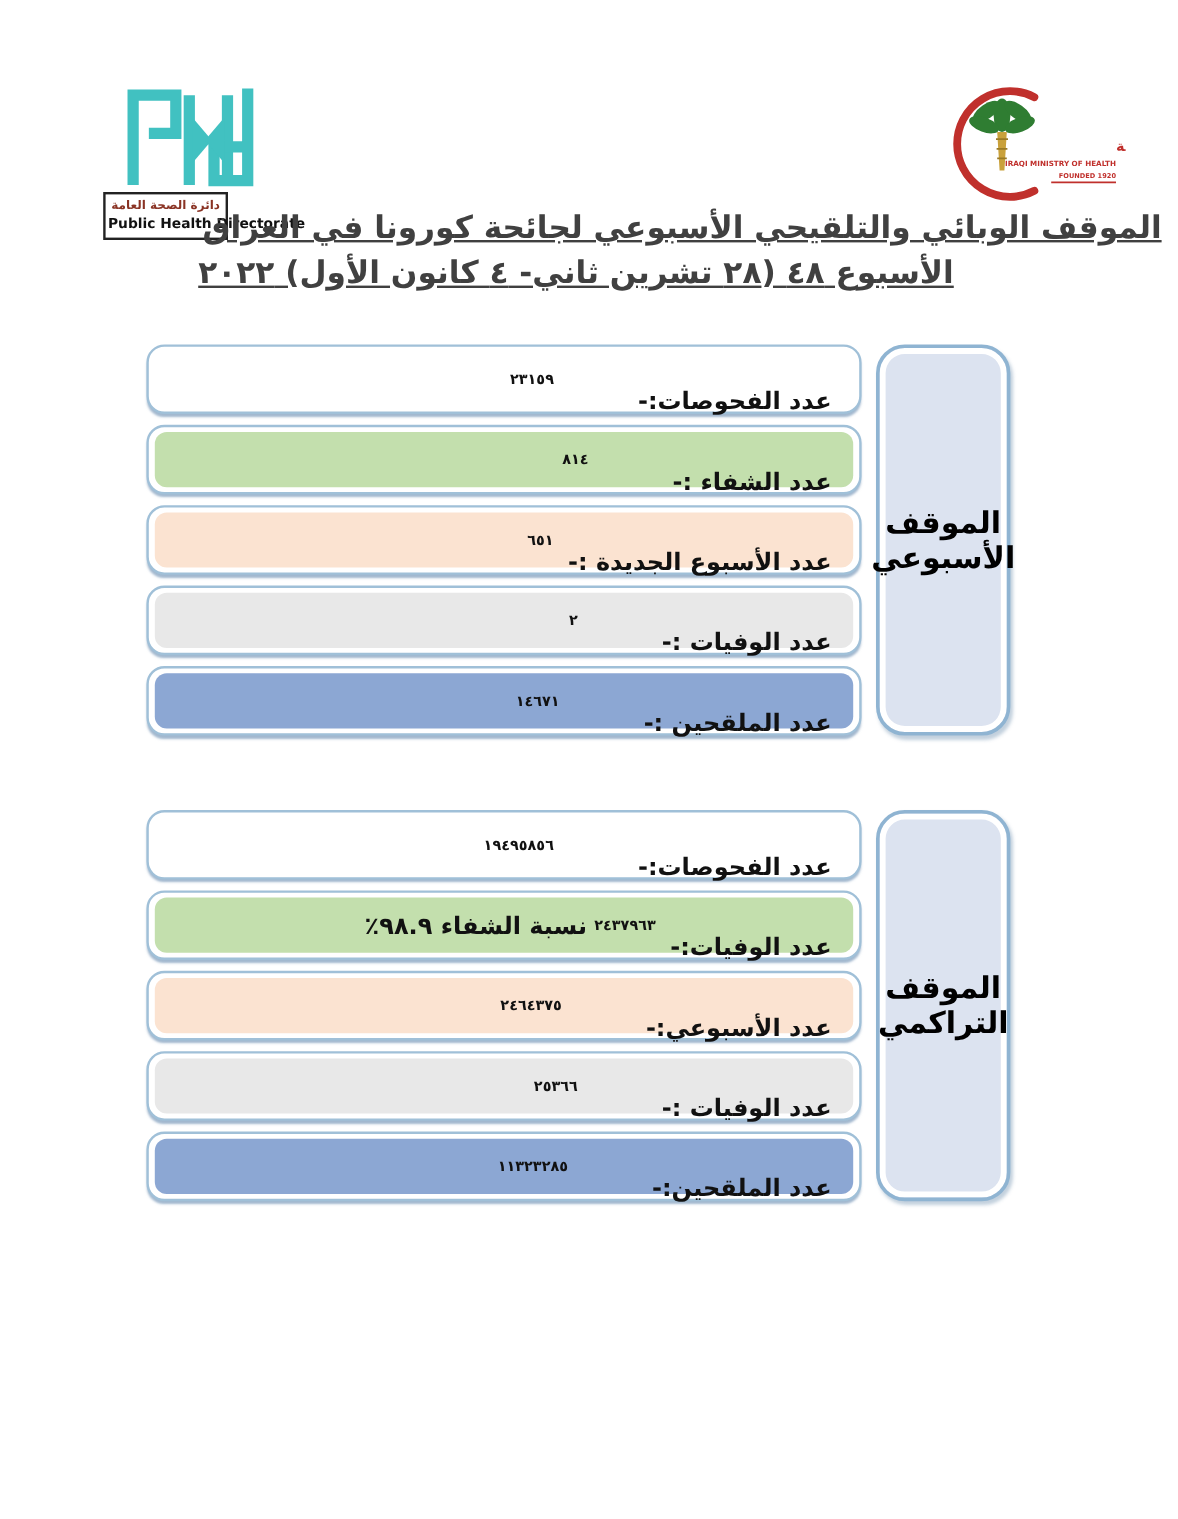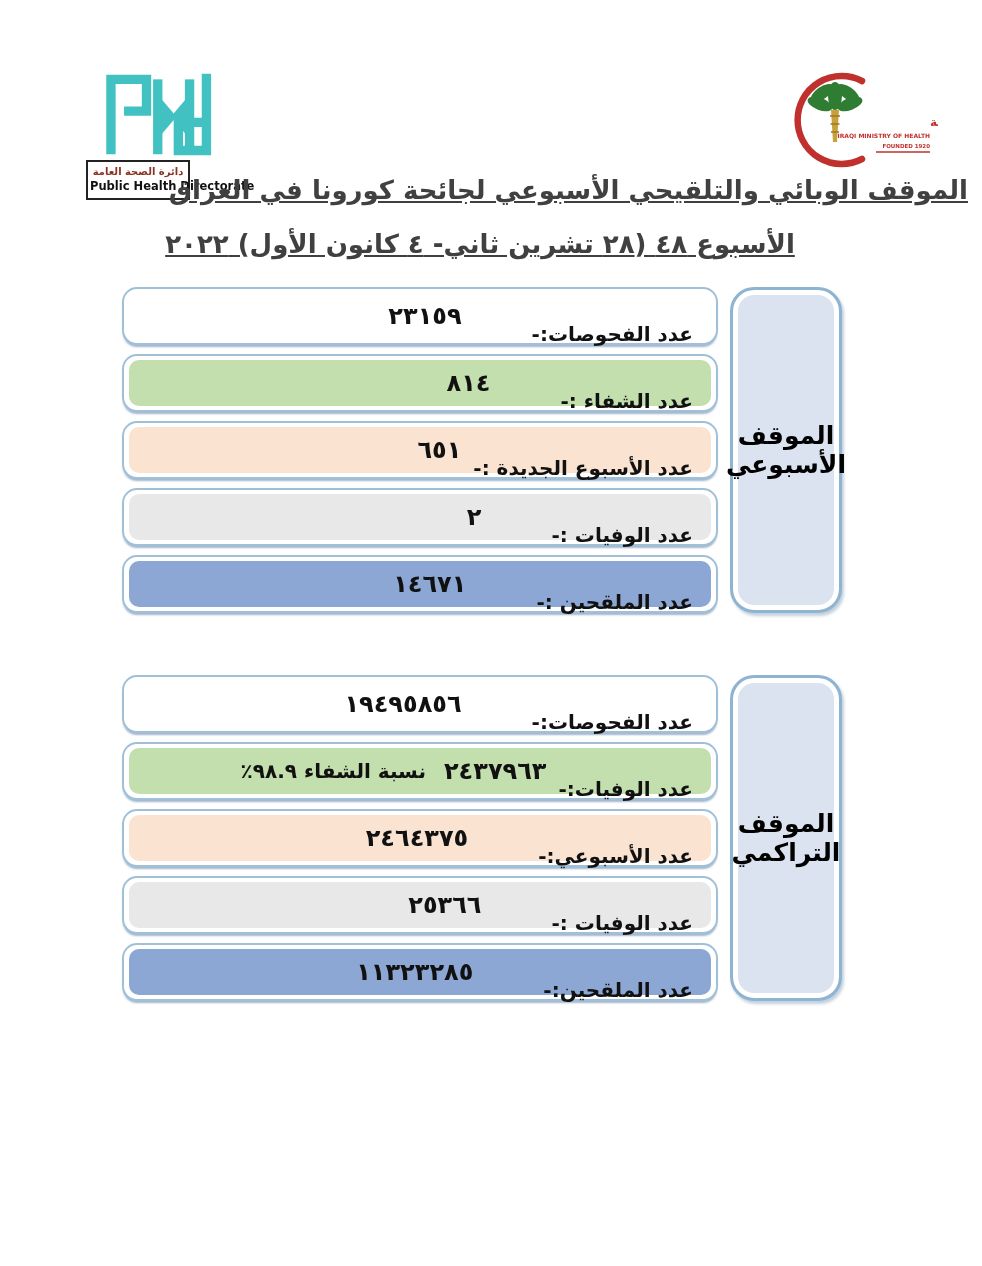--- a/index.html
+++ b/index.html
@@ -19,41 +19,41 @@
   }
   .phd-box .ar{font-size:10px;color:#8a3324;font-weight:bold;direction:rtl;}
   .phd-box .en{font-size:11.5px;color:#111;font-weight:bold;margin-top:2px;white-space:nowrap;}
   .moh-logo{position:absolute;left:758px;top:68px;width:180px;}
   
   .title-block{
     position:absolute;left:132px;right:14px;top:174px;
     direction:rtl;color:#404040;font-weight:bold;text-decoration:underline;
   }
   .title-line1{font-size:26px;text-align:right;white-space:nowrap;line-height:1.25;}
-  .title-line2{font-size:26px;text-align:center;padding-right:140px;margin-top:21px;white-space:nowrap;line-height:1.25;}
+  .title-line2{font-size:26px;text-align:center;padding-right:140px;margin-top:5px;white-space:nowrap;line-height:1.25;}
   
   .section{position:absolute;left:122px;display:flex;gap:12px;}
   .section.weekly{top:287px;}
   .section.cumulative{top:675px;}
   .rows{display:flex;flex-direction:column;gap:9px;width:596px;}
   .row{
     height:58px;box-sizing:border-box;
     border:2px solid #a0c0d8;border-radius:15px;
     background:#fff;padding:4px 5px;
     box-shadow:0 3px 2px -1px rgba(110,145,180,.65);
   }
   .row-fill{
     height:100%;border-radius:10px;
     display:flex;align-items:center;direction:rtl;
     padding:0 18px;color:#111;font-weight:bold;
   }
   .row-label{font-size:20px;white-space:nowrap;margin-top:36px;}
-  .row-value{font-size:24px;margin-right:70px;white-space:nowrap;}
+  .row-value{font-size:12px;margin-right:70px;white-space:nowrap;}
   .row.inline .row-value{margin-right:12px;}
-  .row-extra{font-size:20px;margin-right:18px;white-space:nowrap;}
+  .row-extra{font-size:20px;margin-right:6px;white-space:nowrap;}
   .section-label{
     width:112px;box-sizing:border-box;
     border:3px solid #8fb4d2;border-radius:24px;
     background:#dce3f0;
     box-shadow:inset 0 0 0 5px #ffffff, 2px 3px 3px rgba(120,150,180,.45);
     display:flex;flex-direction:column;align-items:center;justify-content:center;
     direction:rtl;
     font-size:25px;font-weight:bold;color:#000;text-align:center;
   }
 </style>

